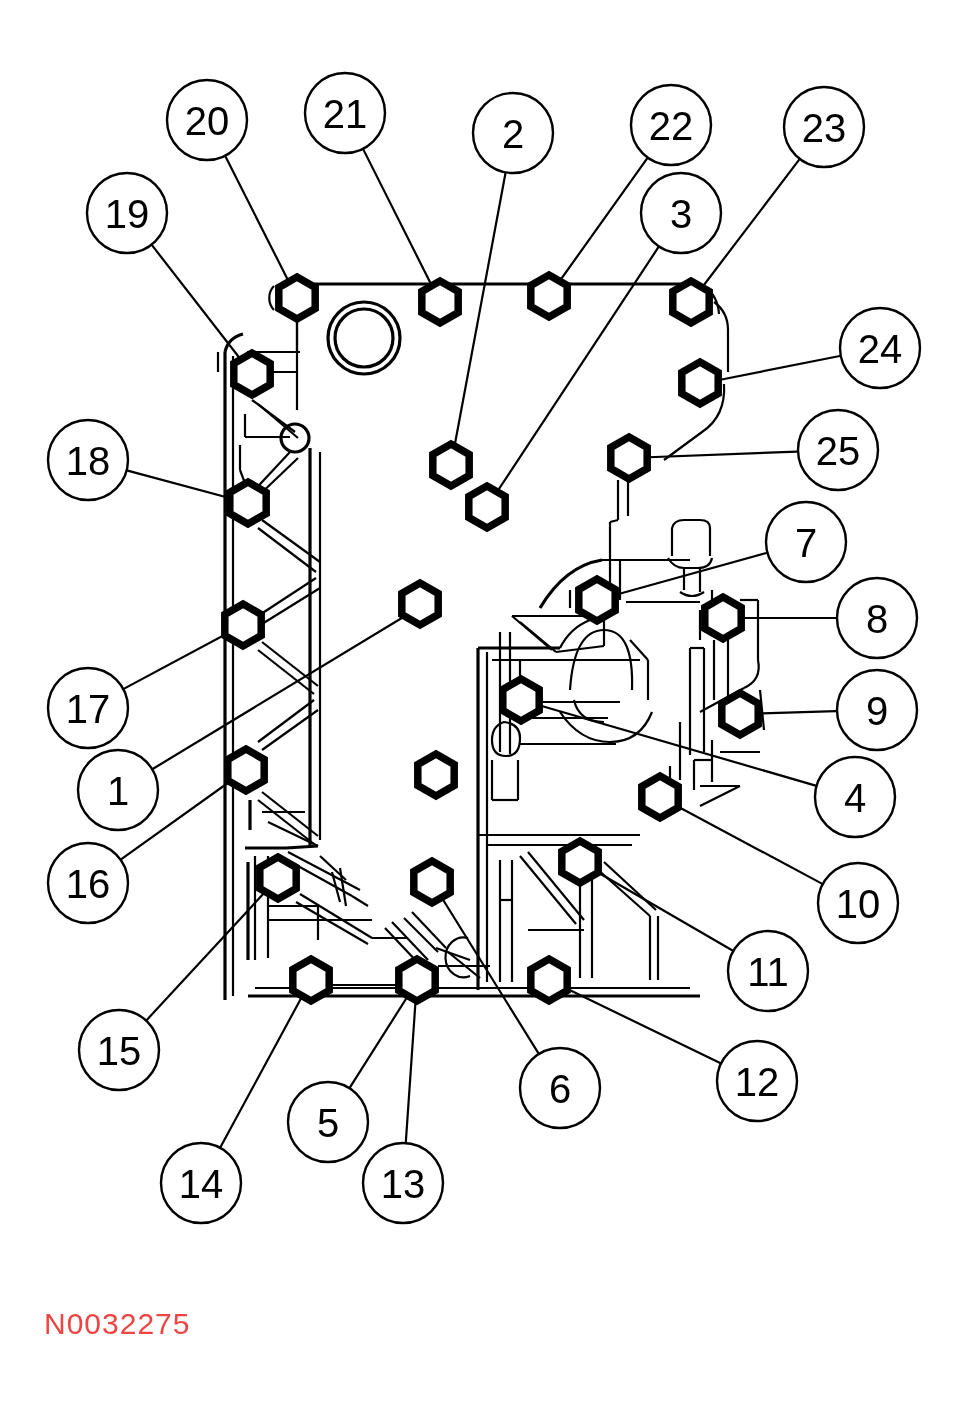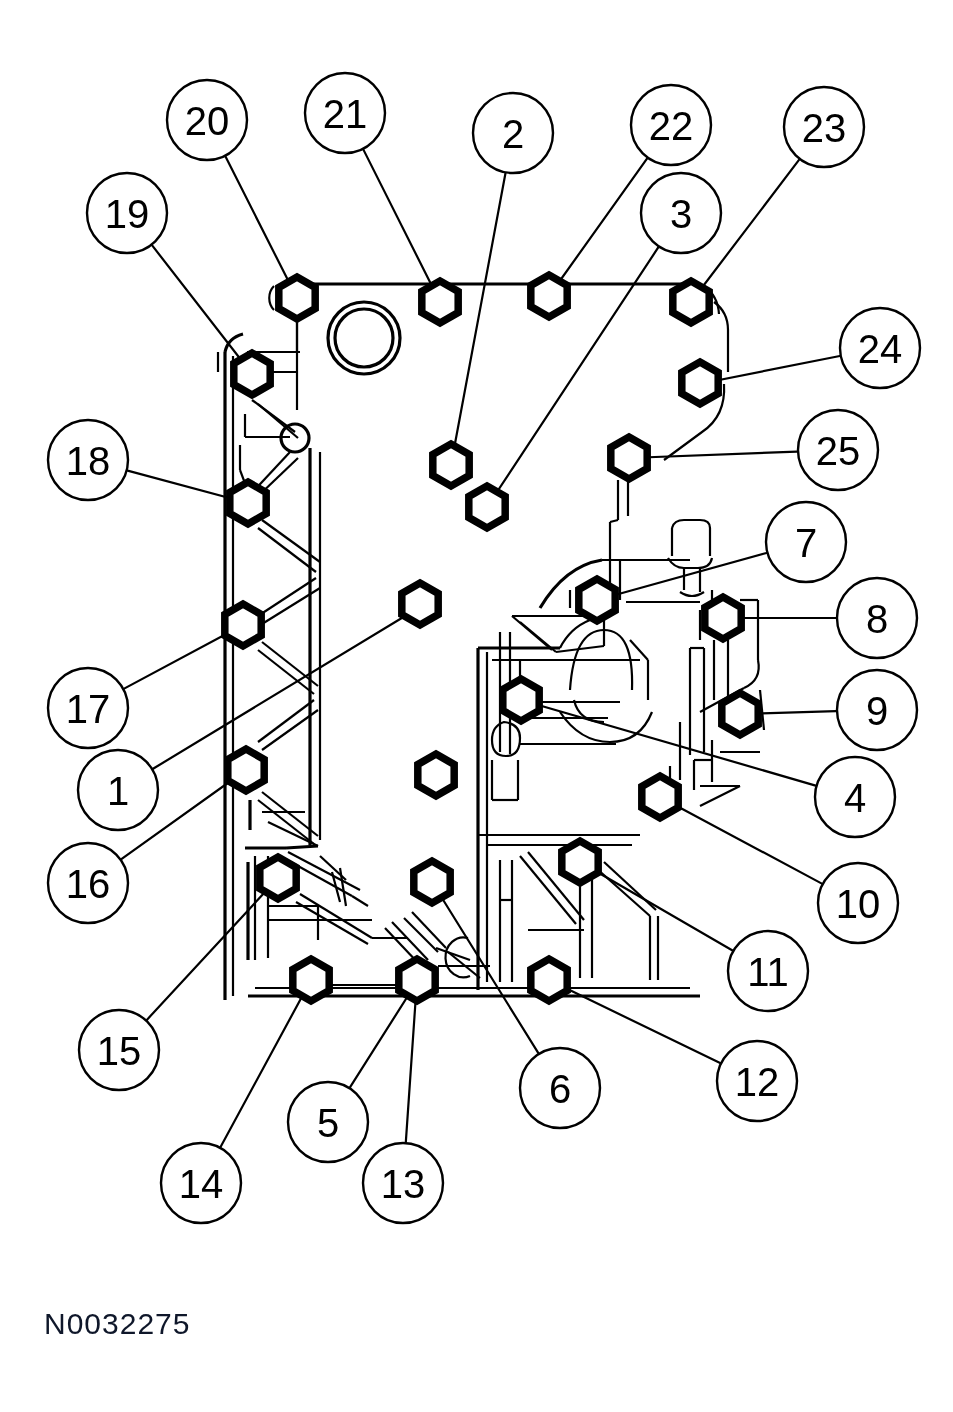--- a/index.html
+++ b/index.html
@@ -26,21 +26,21 @@
   .hexbolt{fill:#ffffff;stroke:#000000;stroke-width:7.5;stroke-linejoin:miter;}
   .part-line{stroke:#000000;fill:none;stroke-linecap:butt;stroke-linejoin:miter;}
   .pl-thin{stroke-width:2.2;}
   .pl-med{stroke-width:3.2;}
   .ring{fill:none;stroke:#000000;stroke-width:3.2;}
   .caption{
     position:absolute;
     left:44px;top:1307px;
     font-family:"Liberation Sans", sans-serif;
     font-size:30px;letter-spacing:1px;
-    color:#0f172a;
+    color:#ef4444;
     white-space:nowrap;
     text-align:right;
   }
 </style>
 </head>
 <body>
 
 <div id="diagram-root">
 
   <svg id="diagram-svg" viewBox="0 0 953 1412" xmlns="http://www.w3.org/2000/svg">

